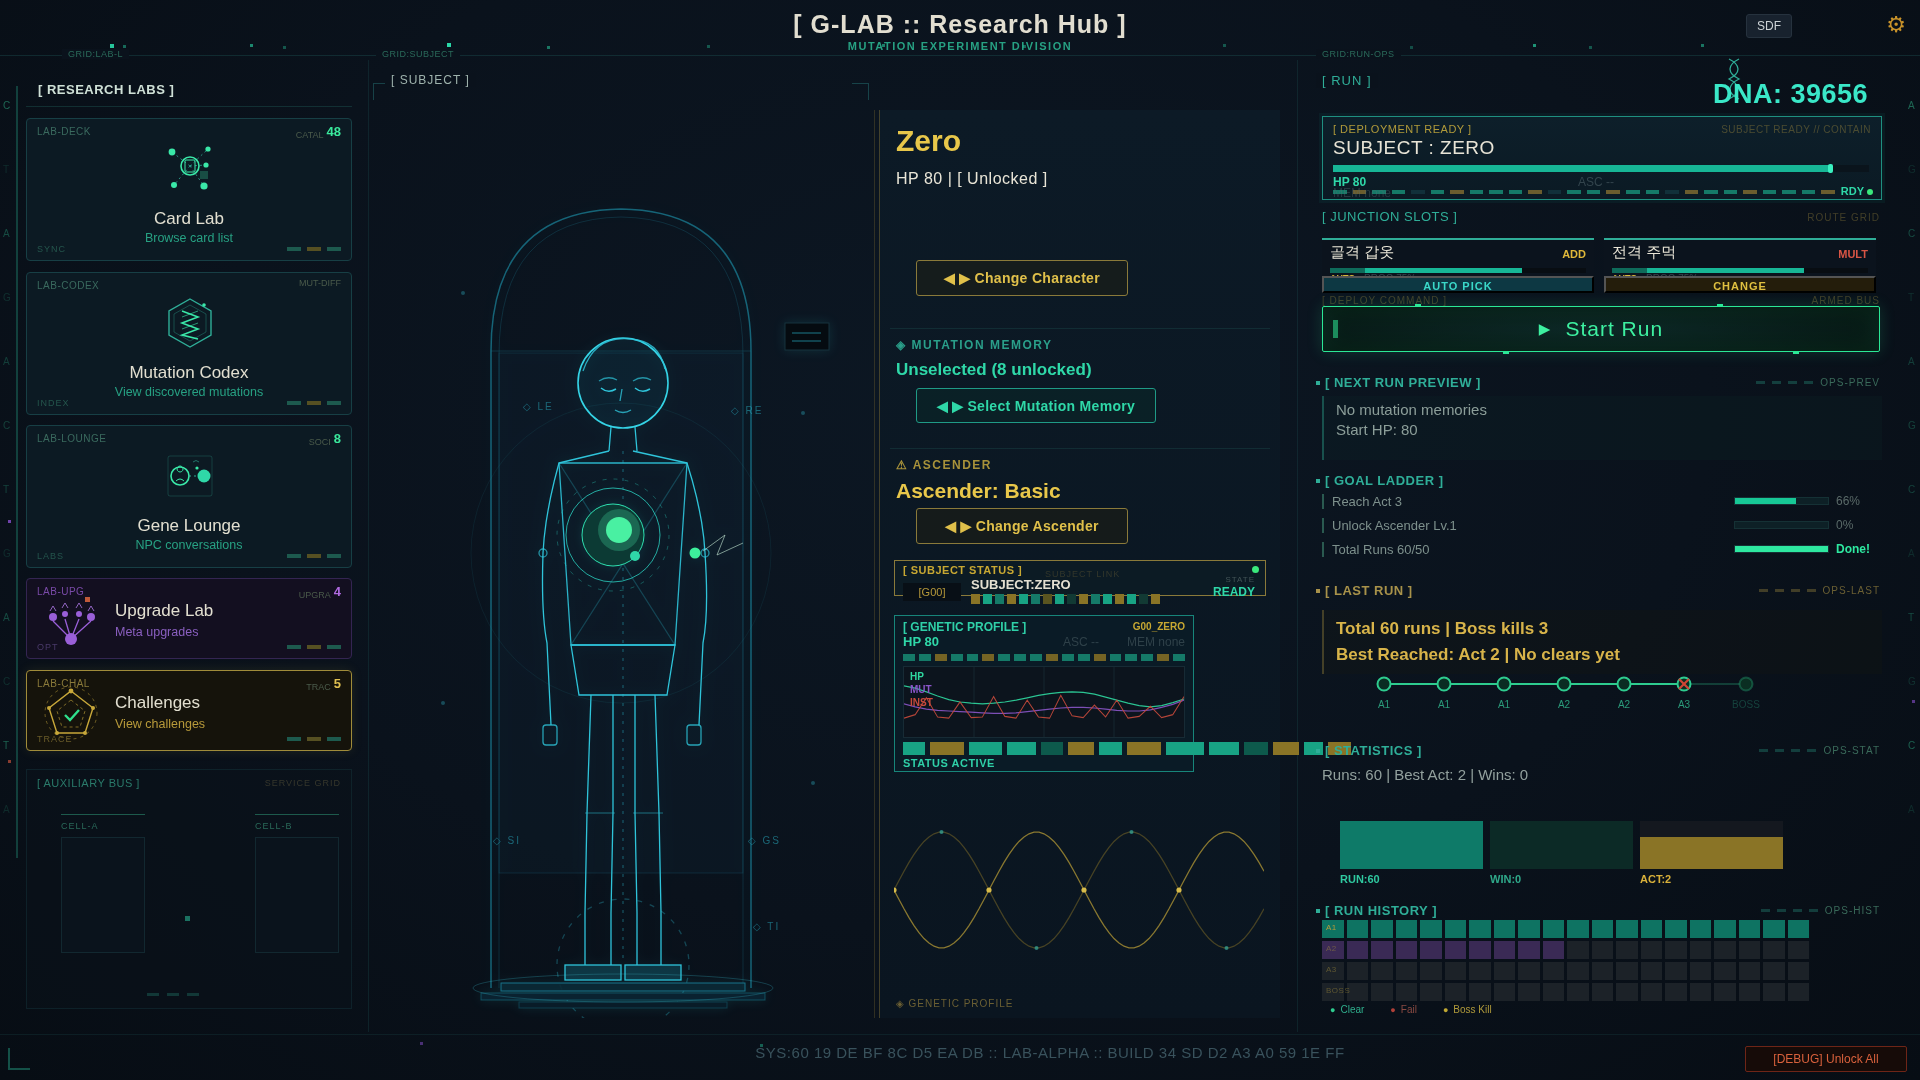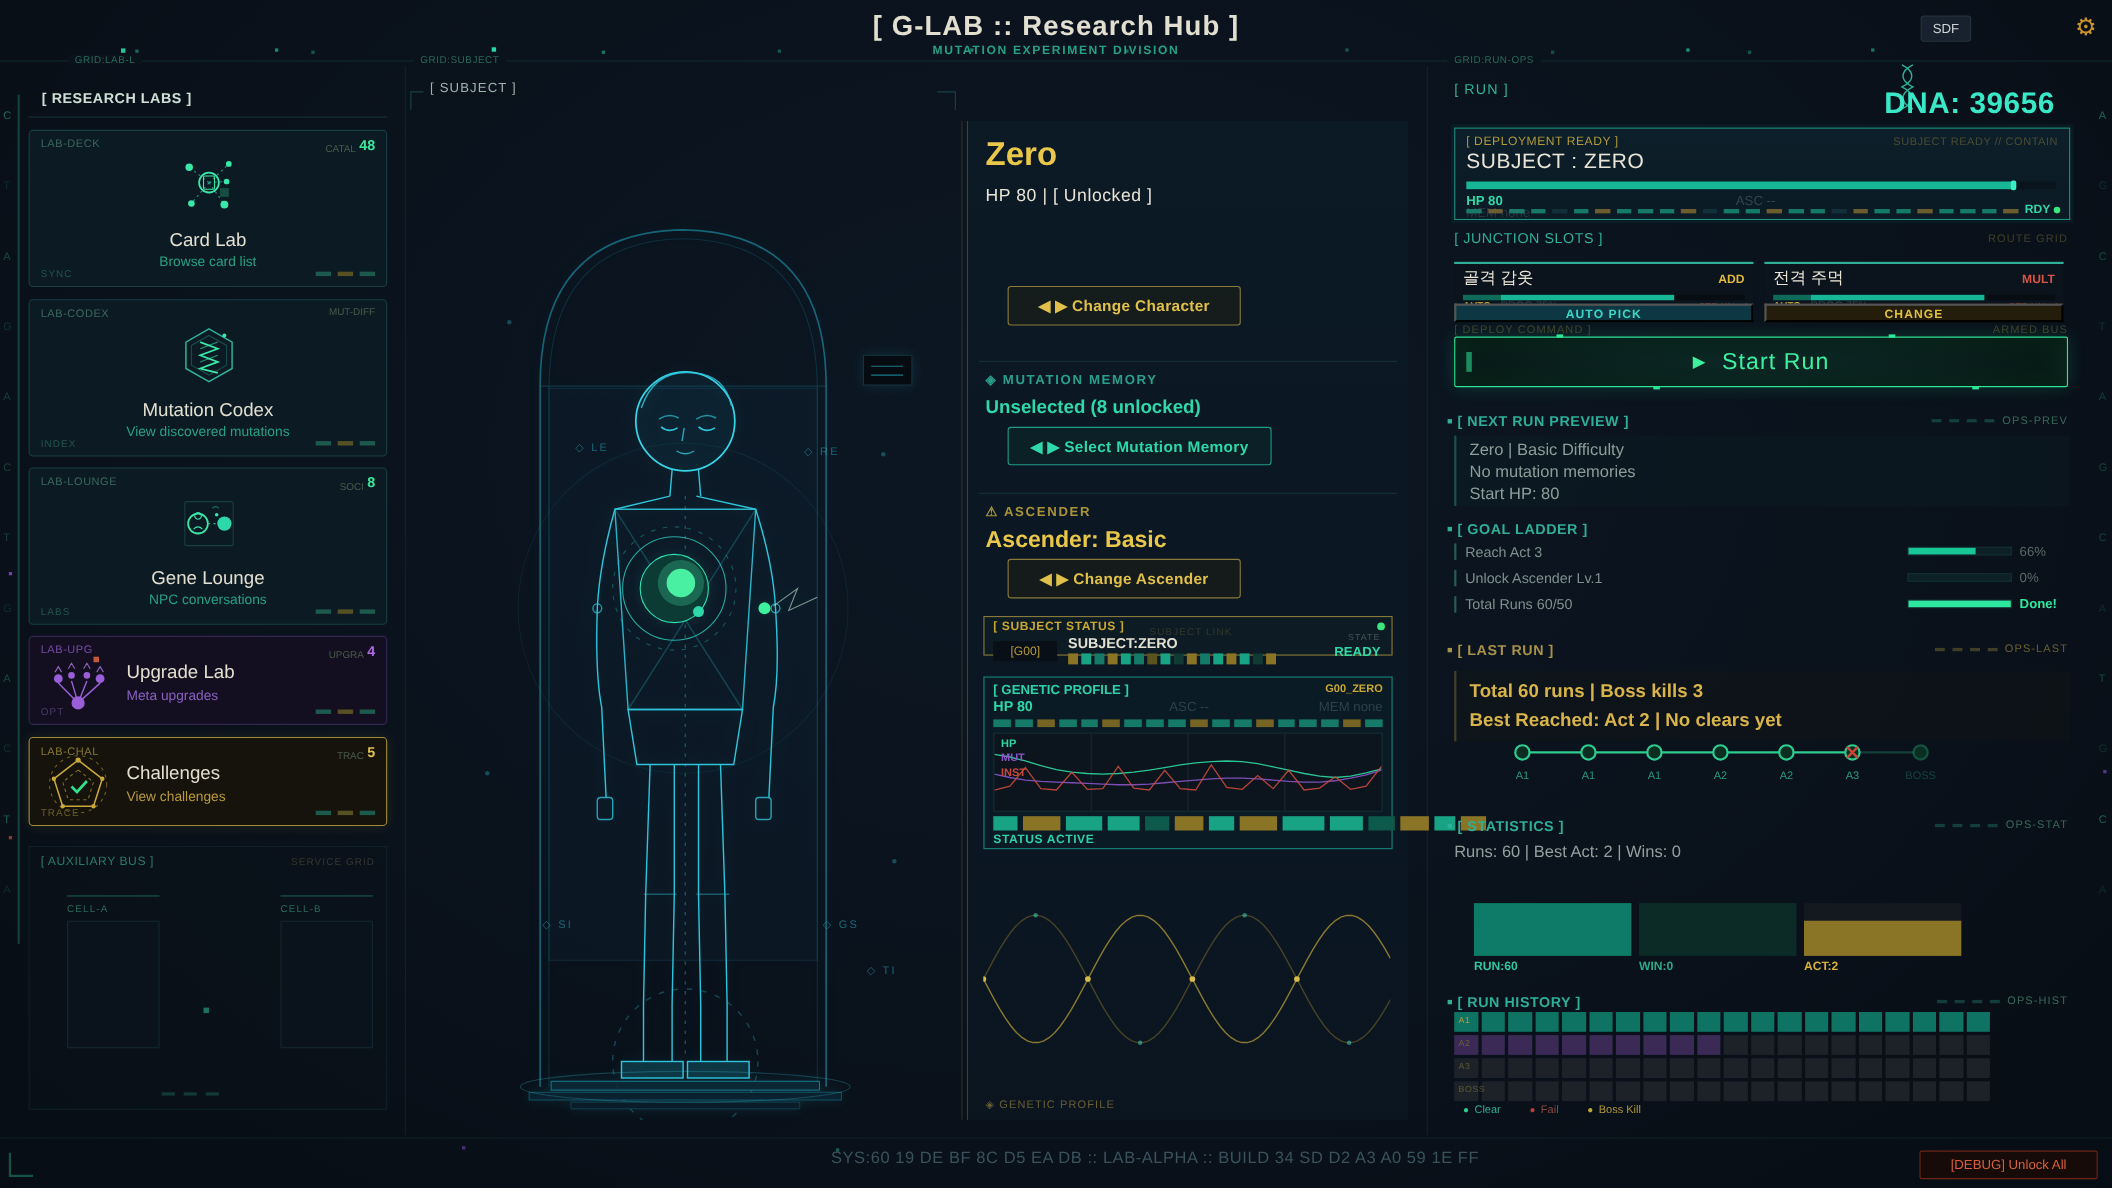--- a/index.html
+++ b/index.html
@@ -102,21 +102,21 @@
   .st-title { position:absolute; left:8px; top:3px; font-size:11px; font-weight:bold; color:#c8a832; letter-spacing:.5px; }
   .st-ghost { position:absolute; left:150px; top:8px; font-size:9px; color:rgba(140,120,60,.3); letter-spacing:1px; }
   .st-gen { position:absolute; left:8px; top:22px; width:58px; height:18px; background:#080f16; color:#b89a3a; font-size:11px;
             line-height:18px; text-align:center; }
   .st-subj { position:absolute; left:76px; top:16px; font-size:13px; font-weight:bold; color:#e4e0d2; }
   .st-squares { position:absolute; left:76px; top:33px; display:flex; gap:3px; }
   .st-squares span { width:9px; height:10px; }
   .st-statelabel { position:absolute; right:10px; top:14px; font-size:8px; color:rgba(120,140,135,.5); letter-spacing:1px; text-align:right; }
   .st-stateval { position:absolute; right:10px; top:24px; font-size:12px; font-weight:bold; color:#2fd8a8; }
   .st-dot { position:absolute; right:6px; top:5px; width:7px; height:7px; border-radius:50%; background:#3ae87c; }
-  #profile-box { position:absolute; left:14px; top:505px; width:372px; height:157px; border:1.5px solid #17857a; background:#0a1b26; }
+  #profile-box { position:absolute; left:14px; top:505px; width:300px; height:157px; border:1.5px solid #17857a; background:#0a1b26; }
   .pf-title { position:absolute; left:8px; top:4px; font-size:12px; font-weight:bold; color:#2fd0a8; }
   .pf-id { position:absolute; right:8px; top:5px; font-size:10px; font-weight:bold; color:#c8a832; }
   .pf-hp { position:absolute; left:8px; top:18px; font-size:13px; font-weight:bold; color:#2fd8a8; }
   .pf-ghost { position:absolute; top:19px; font-size:12px; color:rgba(90,110,115,.45); }
   .pf-topbars { position:absolute; left:8px; right:8px; top:38px; display:flex; gap:4px; }
   .pf-topbars span { flex:1; height:7px; }
   .pf-chart { position:absolute; left:8px; right:8px; top:50px; height:72px; background:#0c141d; border:1px solid rgba(50,100,110,.3); }
   .pf-chart svg { position:absolute; inset:0; width:100%; height:100%; }
   .pf-linelabel { position:absolute; left:6px; font-size:10px; font-weight:bold; z-index:2; }
   .pf-botbars { position:absolute; left:8px; top:126px; display:flex; gap:5px; }
@@ -476,21 +476,21 @@
         <rect x="108" y="910" width="284" height="7" fill="#0a2230" stroke="rgba(26,127,150,.5)"></rect>
         <rect x="146" y="919" width="208" height="6" fill="#091c28" stroke="rgba(26,127,150,.35)"></rect>
         <ellipse cx="250" cy="905" rx="150" ry="14" stroke="rgba(60,200,220,.25)"></ellipse>
       </g>
     </svg>
     <div id="markers-host">
         <div class="marker" style="left: 150px; top: 318px; position: absolute;">◇ LE</div>
         <div class="marker" style="left: 358px; top: 322px; position: absolute;">◇ RE</div>
         <div class="marker" style="left: 120px; top: 752px; position: absolute;">◇ SI</div>
         <div class="marker" style="left: 375px; top: 752px; position: absolute;">◇ GS</div>
-        <div class="marker" style="left: 380px; top: 793px; position: absolute; padding-left: 35px;">◇ TI</div>
+        <div class="marker" style="left: 380px; top: 838px; position: absolute;">◇ TI</div>
       </div>
   </section>
 
   <section id="detail">
     <div class="d-name">Zero</div>
     <div class="d-hpline">HP 80   |   [ Unlocked ]</div>
     <button class="d-btn gold" style="left:36px; top:150px; width:212px;">◀ ▶   Change Character</button>
     <div class="d-div" style="top:218px"></div>
     <div class="d-seclabel teal" style="top:228px">
       <span>◈</span>
@@ -698,21 +698,20 @@
 
     <div class="sec-head" style="top:292px">[ NEXT RUN PREVIEW ]</div>
     <div class="ops" style="top:294px">
         <span></span>
         <span></span>
         <span></span>
         <span></span>
         <i style="font-style:normal">OPS-PREV</i>
       </div>
     <div id="preview-box">
-        <div>Zero  |  Basic Difficulty</div>
         <div>No mutation memories</div>
         <div>Start HP: 80</div>
       </div>
 
     <div class="sec-head" style="top:390px">[ GOAL LADDER ]</div>
     <div id="goals-host">
         <div class="goal-row" style="top: 408px;">
           <div class="goal-label">Reach Act 3</div>
           <div class="goal-track">
             <div class="goal-fill" style="width: 66%;"></div>

